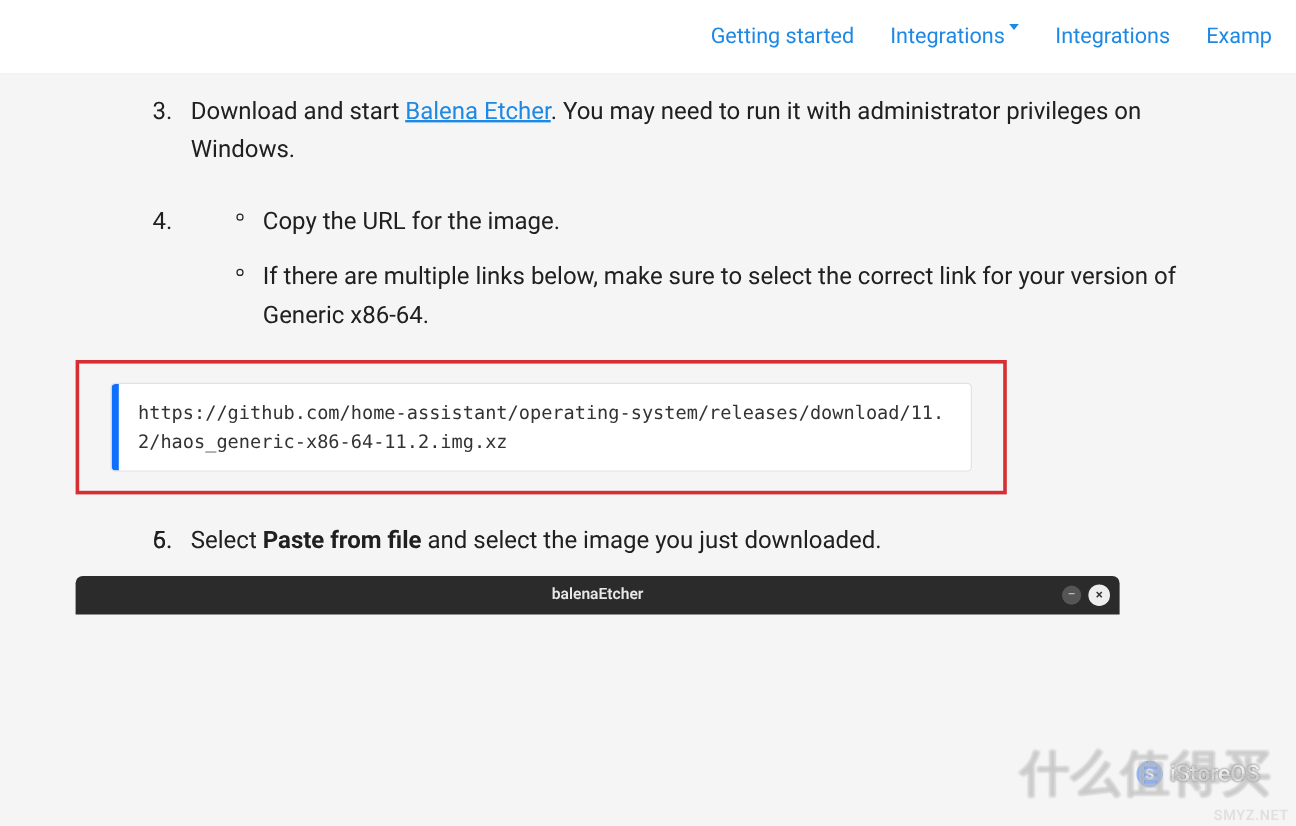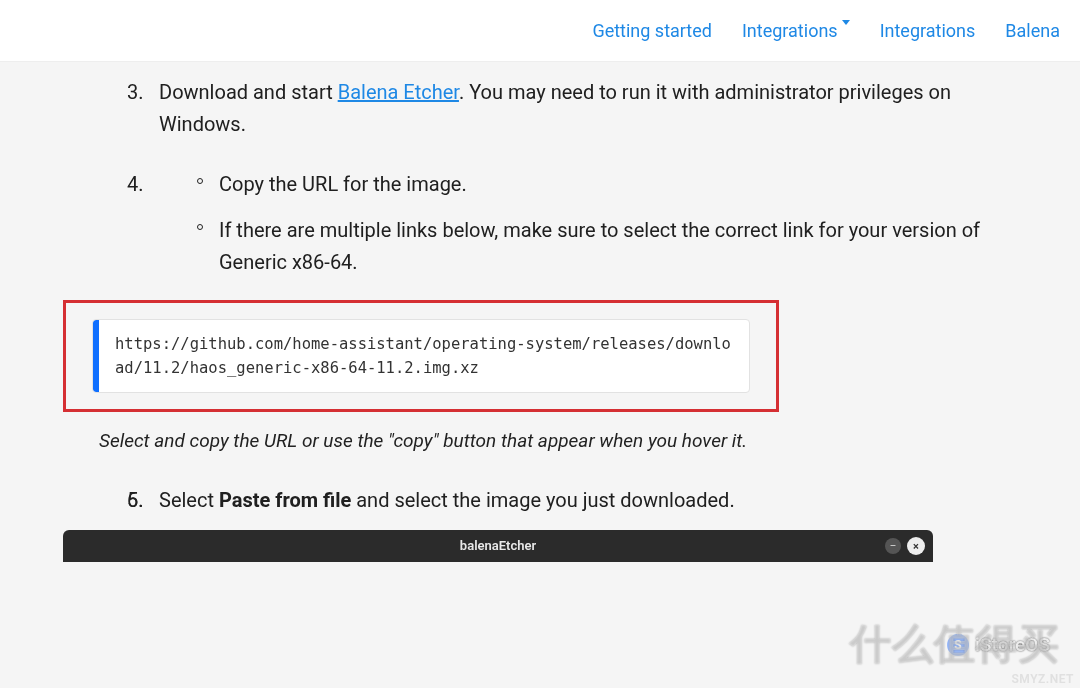--- a/index.html
+++ b/index.html
@@ -13,21 +13,21 @@
 .nav-item { display: flex; gap: 4px; }
 .caret { width: 0; height: 0; border-left: 4px solid transparent; border-right: 4px solid transparent; border-top: 5px solid #1e88e5; display: inline-block; }
 .content { padding: 14px 40px 0 95px; color: #202020; font-size: 20px; line-height: 1.6; }
 ol.main-list { list-style: none; }
 ol.main-list > li { position: relative; padding-left: 64px; margin-bottom: 22px; }
 ol.main-list > li .num { position: absolute; left: 32px; top: 0; }
 ul.sub { list-style: none; margin-top: 28px; }
 ul.sub > li { position: relative; padding-left: 60px; margin-bottom: 14px; }
 ul.sub .bullet { position: absolute; left: 38px; top: 10px; width: 6px; height: 6px; border: 1.5px solid #222; border-radius: 50%; }
 a.inline-link { color: #1e88e5; text-decoration: underline; }
-.code-box-wrap { border: 3px solid #d52f33; padding: 16px 26px; margin: 0 0 14px 0; width: 716px; margin-left: -32px; }
+.code-box-wrap { border: 3px solid #d52f33; padding: 16px 26px; margin: 0 0 14px 0; width: 776px; margin-left: -32px; }
 .code-box { background: #fff; border: 1px solid #e2e2e2; border-radius: 4px; display: flex; overflow: hidden; }
 .code-accent { width: 6px; background: #0f6fff; border-radius: 3px 0 0 3px; flex-shrink: 0; }
 .code-text { font-family: "SFMono-Regular", Menlo, Consolas, monospace; font-size: 15.5px; padding: 12px 16px; color: #333; line-height: 1.55; word-break: break-all; }
 .caption { font-style: italic; font-size: 19px; margin: 6px 0 28px 4px; color: #222; }
 b { font-weight: 700; }
 .etcher-wrap { margin-left: -32px; width: 870px; }
 .titlebar { background: #2b2b2b; height: 32px; border-radius: 6px 6px 0 0; display: flex; align-items: center; position: relative; }
 .titlebar-title { color: #e8e8e8; font-size: 13px; font-weight: 600; position: absolute; left: 50%; transform: translateX(-50%); }
 .win-ctrls { position: absolute; right: 8px; display: flex; gap: 6px; align-items: center; }
 .ctrl-dot { width: 16px; height: 16px; background: #555; border-radius: 50%; display: flex; align-items: center; justify-content: center; color: #ddd; font-size: 10px; }
@@ -47,21 +47,21 @@
         <span>Getting started</span>
       </a>
     <a class="nav-item">
         <span>Integrations</span>
         <span class="caret"></span>
       </a>
     <a class="nav-item">
         <span>Integrations</span>
       </a>
     <a class="nav-item">
-        <span>Balena</span>
+        <span>Examp</span>
       </a>
   </nav>
 </div>
 
 <div class="content">
   <ol class="main-list">
     <li>
       <span class="num">3.</span>
       <span><span>Download and start </span><a class="inline-link">Balena Etcher</a><span>. You may need to run it with administrator privileges on Windows.</span></span>
     </li>
@@ -74,21 +74,20 @@
     </li>
   </ol>
 
   <div class="code-box-wrap">
     <div class="code-box">
       <div class="code-accent"></div>
       <div class="code-text">https://github.com/home-assistant/operating-system/releases/download/11.2/haos_generic-x86-64-11.2.img.xz</div>
     </div>
   </div>
 
-  <p class="caption">Select and copy the URL or use the "copy" button that appear when you hover it.</p>
 
   <ol class="main-list">
     <li>
       <span class="num">5.</span>
     </li>
     <li style="margin-bottom:10px">
       <span class="num">6.</span>
       <span><span>Select </span><b>Paste from file</b><span> and select the image you just downloaded.</span></span>
       <ul class="sub" style="margin-top:6px">
         <li><span class="bullet"></span></li>

